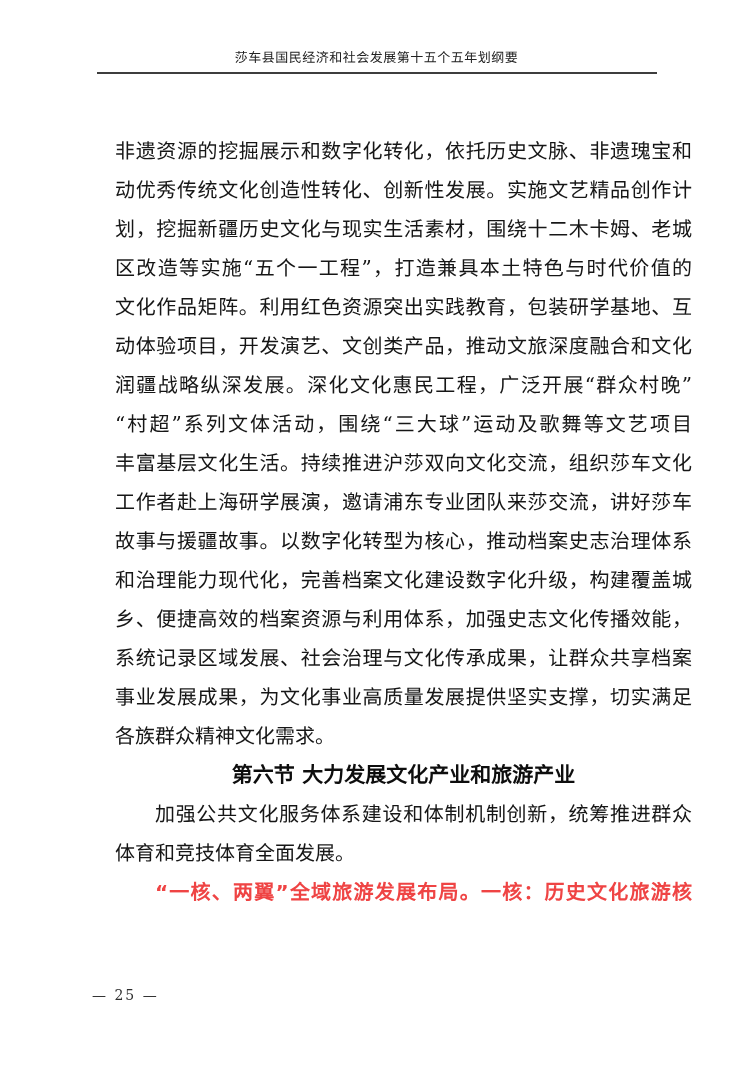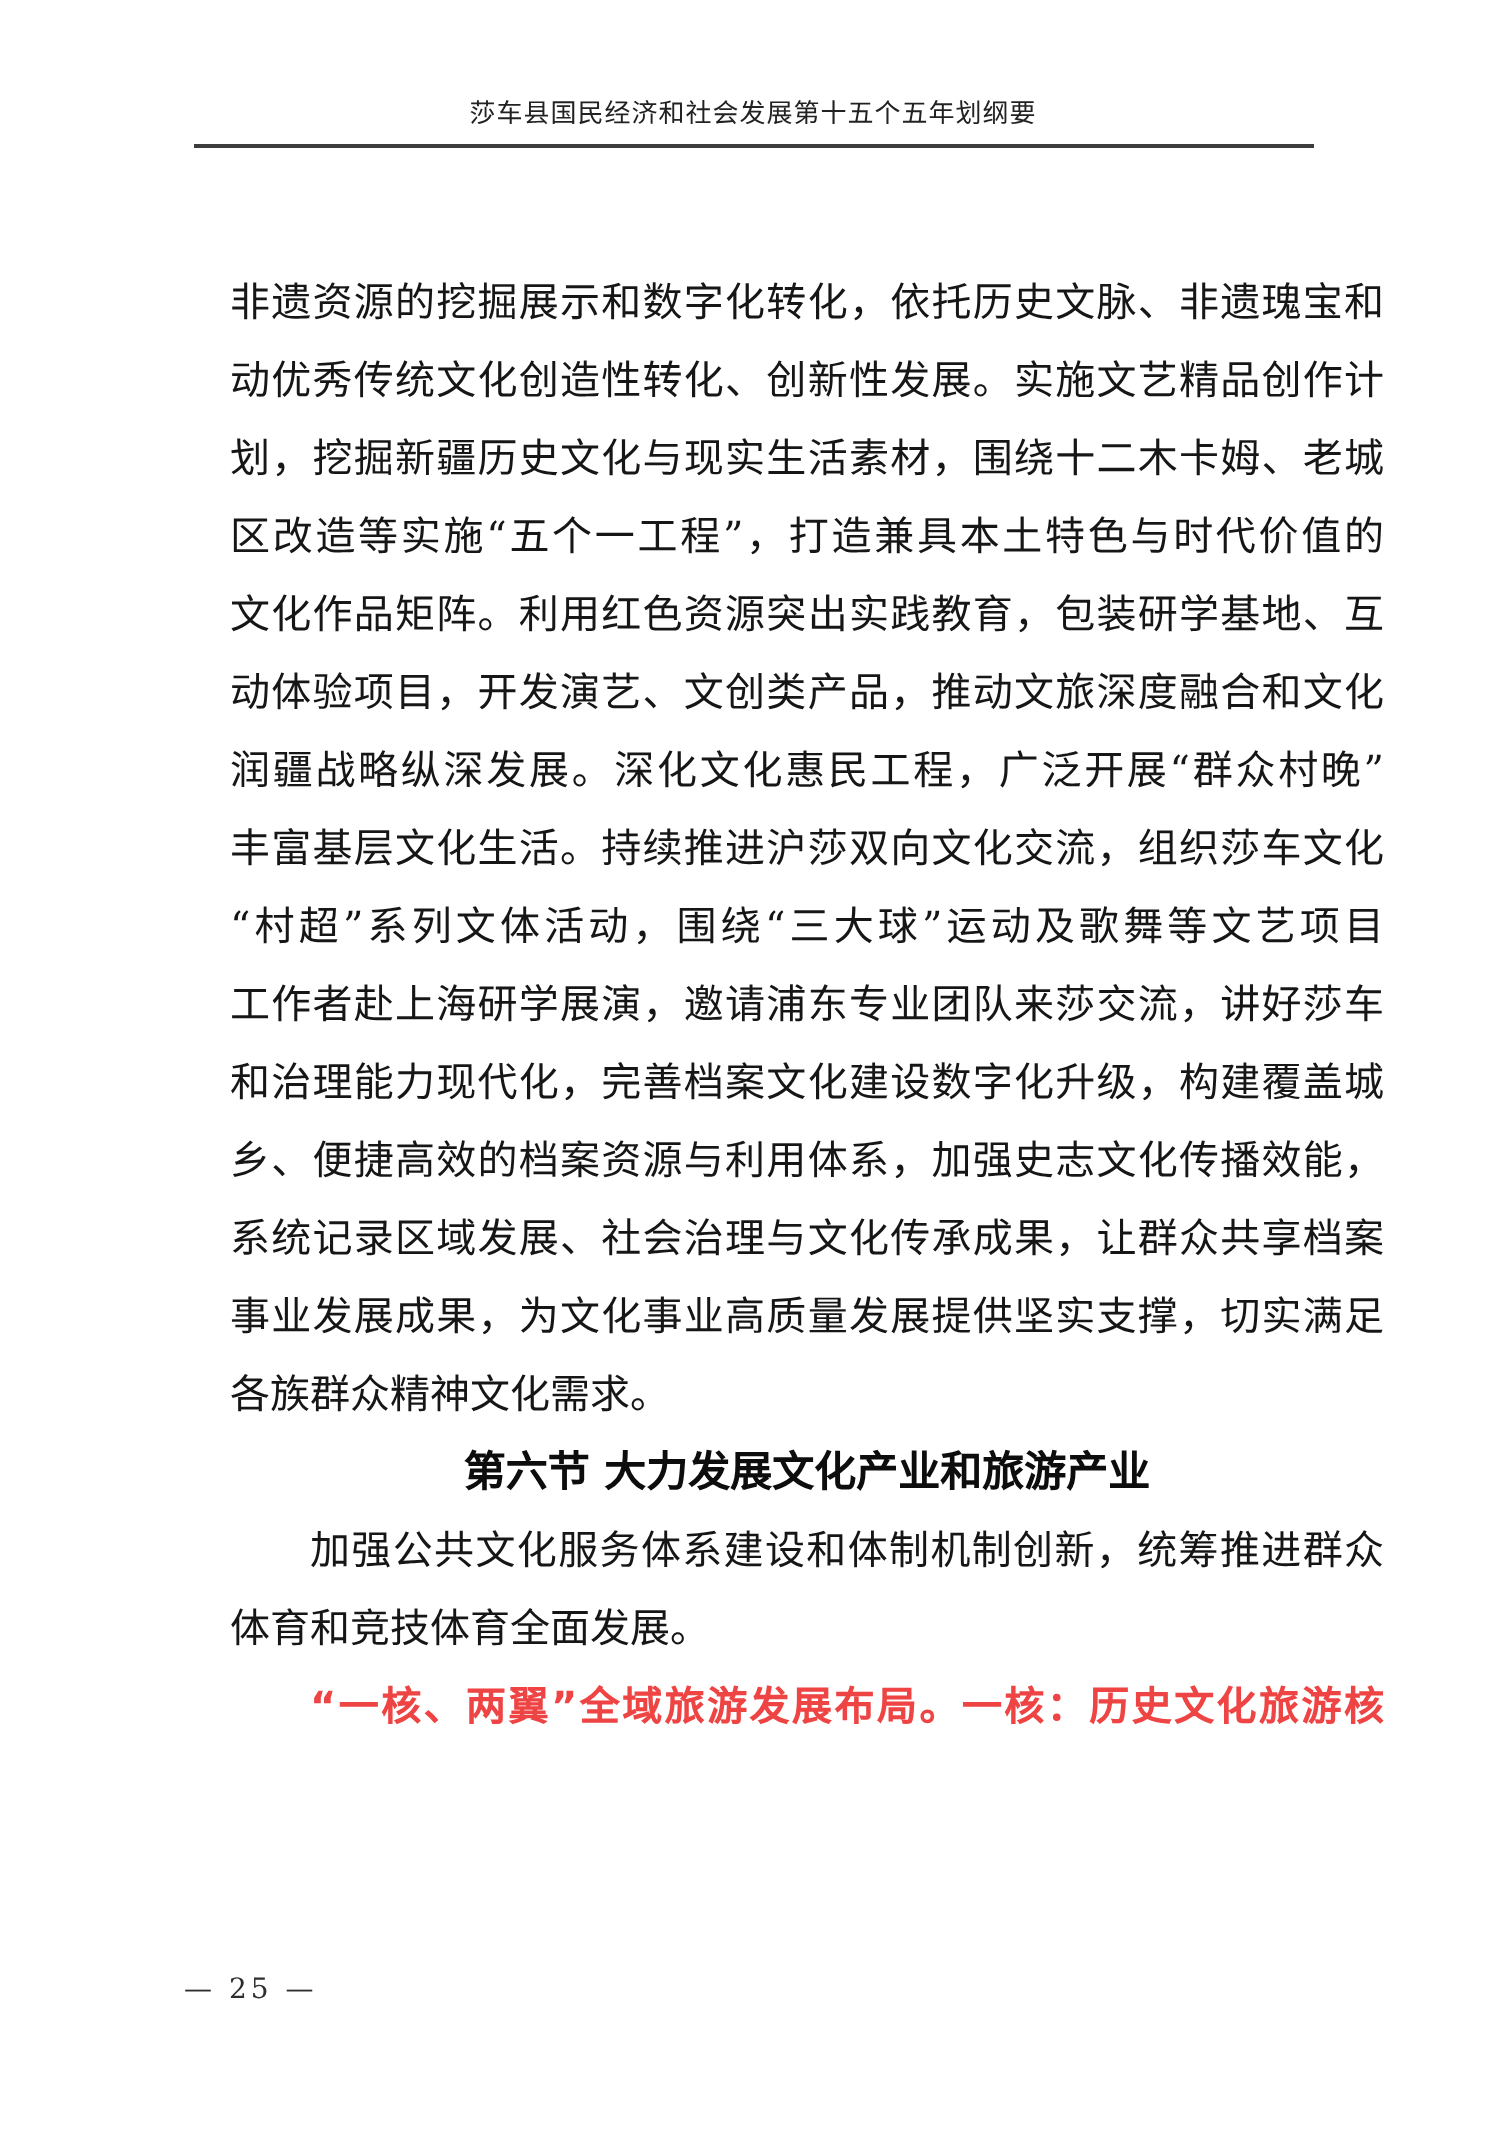--- a/index.html
+++ b/index.html
@@ -94,23 +94,24 @@
   <div class="header-rule"></div>
 
   <div class="content">
     <div class="line jl">非遗资源的挖掘展示和数字化转化，依托历史文脉、非遗瑰宝和</div>
     <div class="line jl">动优秀传统文化创造性转化、创新性发展。实施文艺精品创作计</div>
     <div class="line jl">划，挖掘新疆历史文化与现实生活素材，围绕十二木卡姆、老城</div>
     <div class="line jl">区改造等实施“五个一工程”，打造兼具本土特色与时代价值的</div>
     <div class="line jl">文化作品矩阵。利用红色资源突出实践教育，包装研学基地、互</div>
     <div class="line jl">动体验项目，开发演艺、文创类产品，推动文旅深度融合和文化</div>
     <div class="line jl">润疆战略纵深发展。深化文化惠民工程，广泛开展“群众村晚”</div>
+    <div class="line jl">“村超”系列文体活动，围绕“三大球”运动及歌舞等文艺项目</div>
     <div class="line jl">丰富基层文化生活。持续推进沪莎双向文化交流，组织莎车文化</div>
-    <div class="line jl">“村超”系列文体活动，围绕“三大球”运动及歌舞等文艺项目</div>
     <div class="line jl">工作者赴上海研学展演，邀请浦东专业团队来莎交流，讲好莎车</div>
+    <div class="line jl">故事与援疆故事。以数字化转型为核心，推动档案史志治理体系</div>
     <div class="line jl">和治理能力现代化，完善档案文化建设数字化升级，构建覆盖城</div>
     <div class="line jl">乡、便捷高效的档案资源与利用体系，加强史志文化传播效能，</div>
     <div class="line jl">系统记录区域发展、社会治理与文化传承成果，让群众共享档案</div>
     <div class="line jl">事业发展成果，为文化事业高质量发展提供坚实支撑，切实满足</div>
     <div class="line">各族群众精神文化需求。</div>
 
     <div class="line heading">第六节 大力发展文化产业和旅游产业</div>
 
     <div class="line jl indent">加强公共文化服务体系建设和体制机制创新，统筹推进群众</div>
     <div class="line">体育和竞技体育全面发展。</div>

